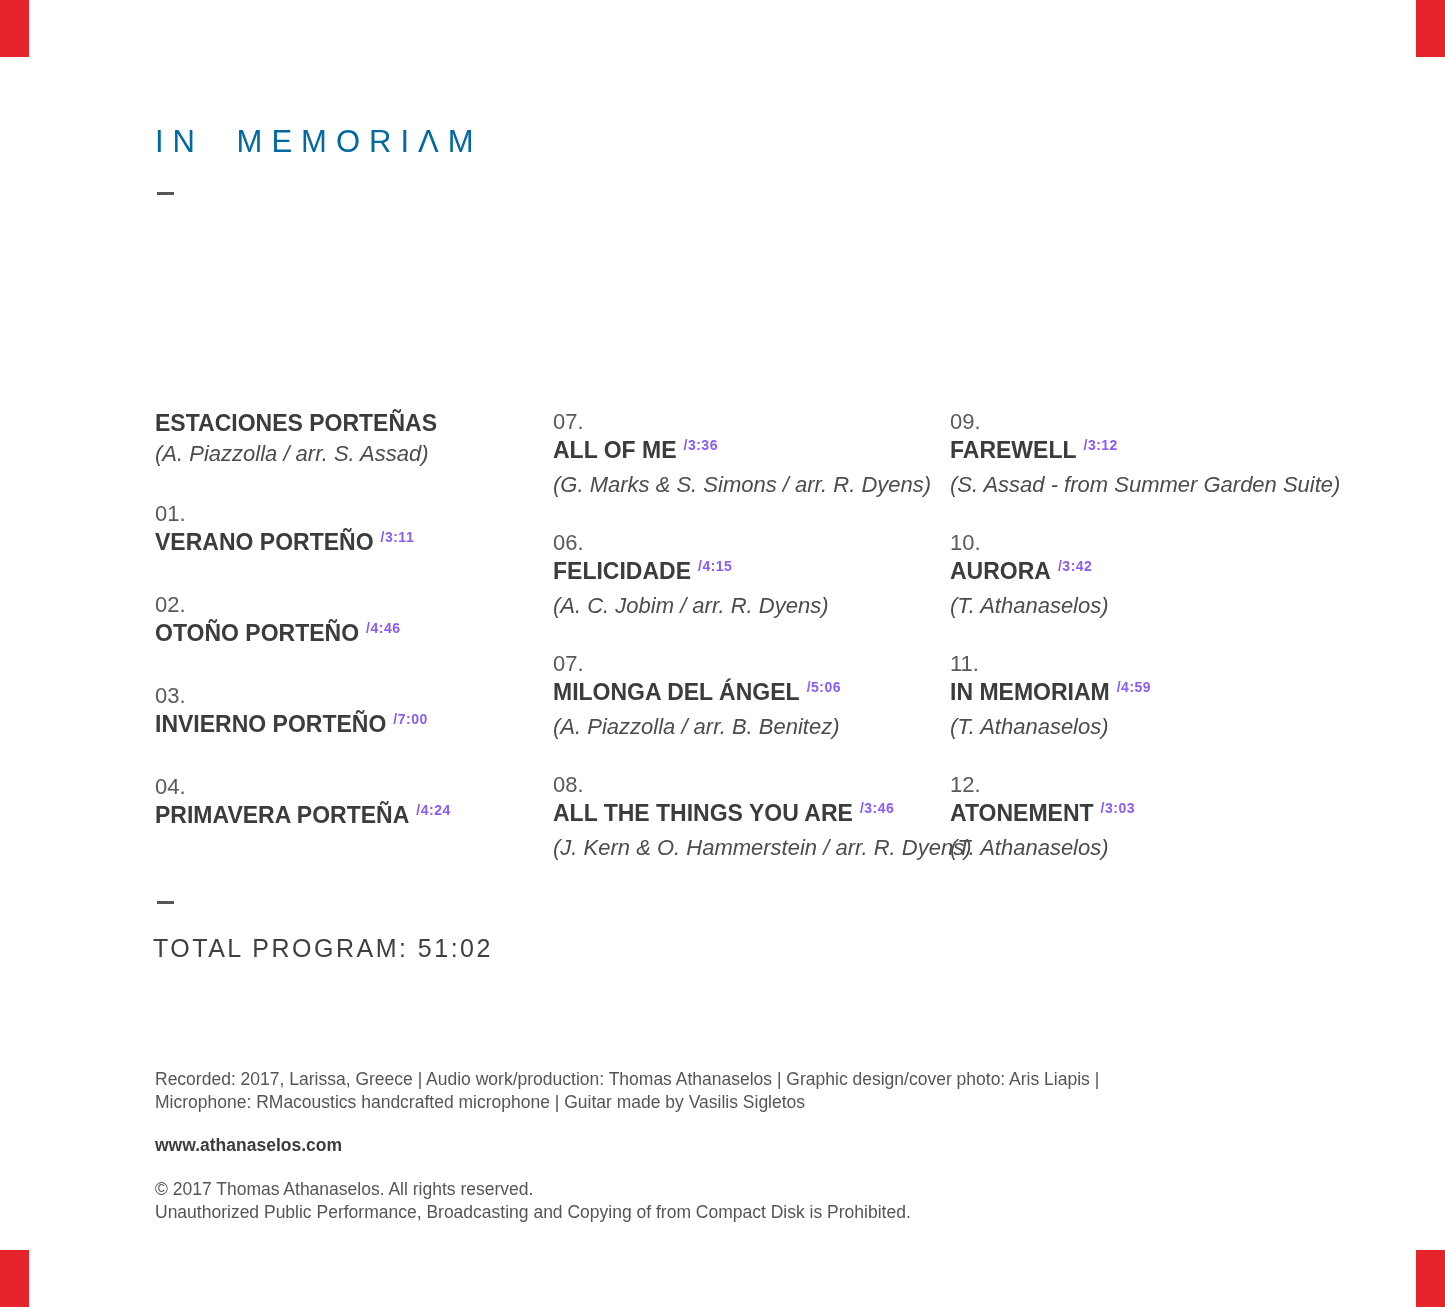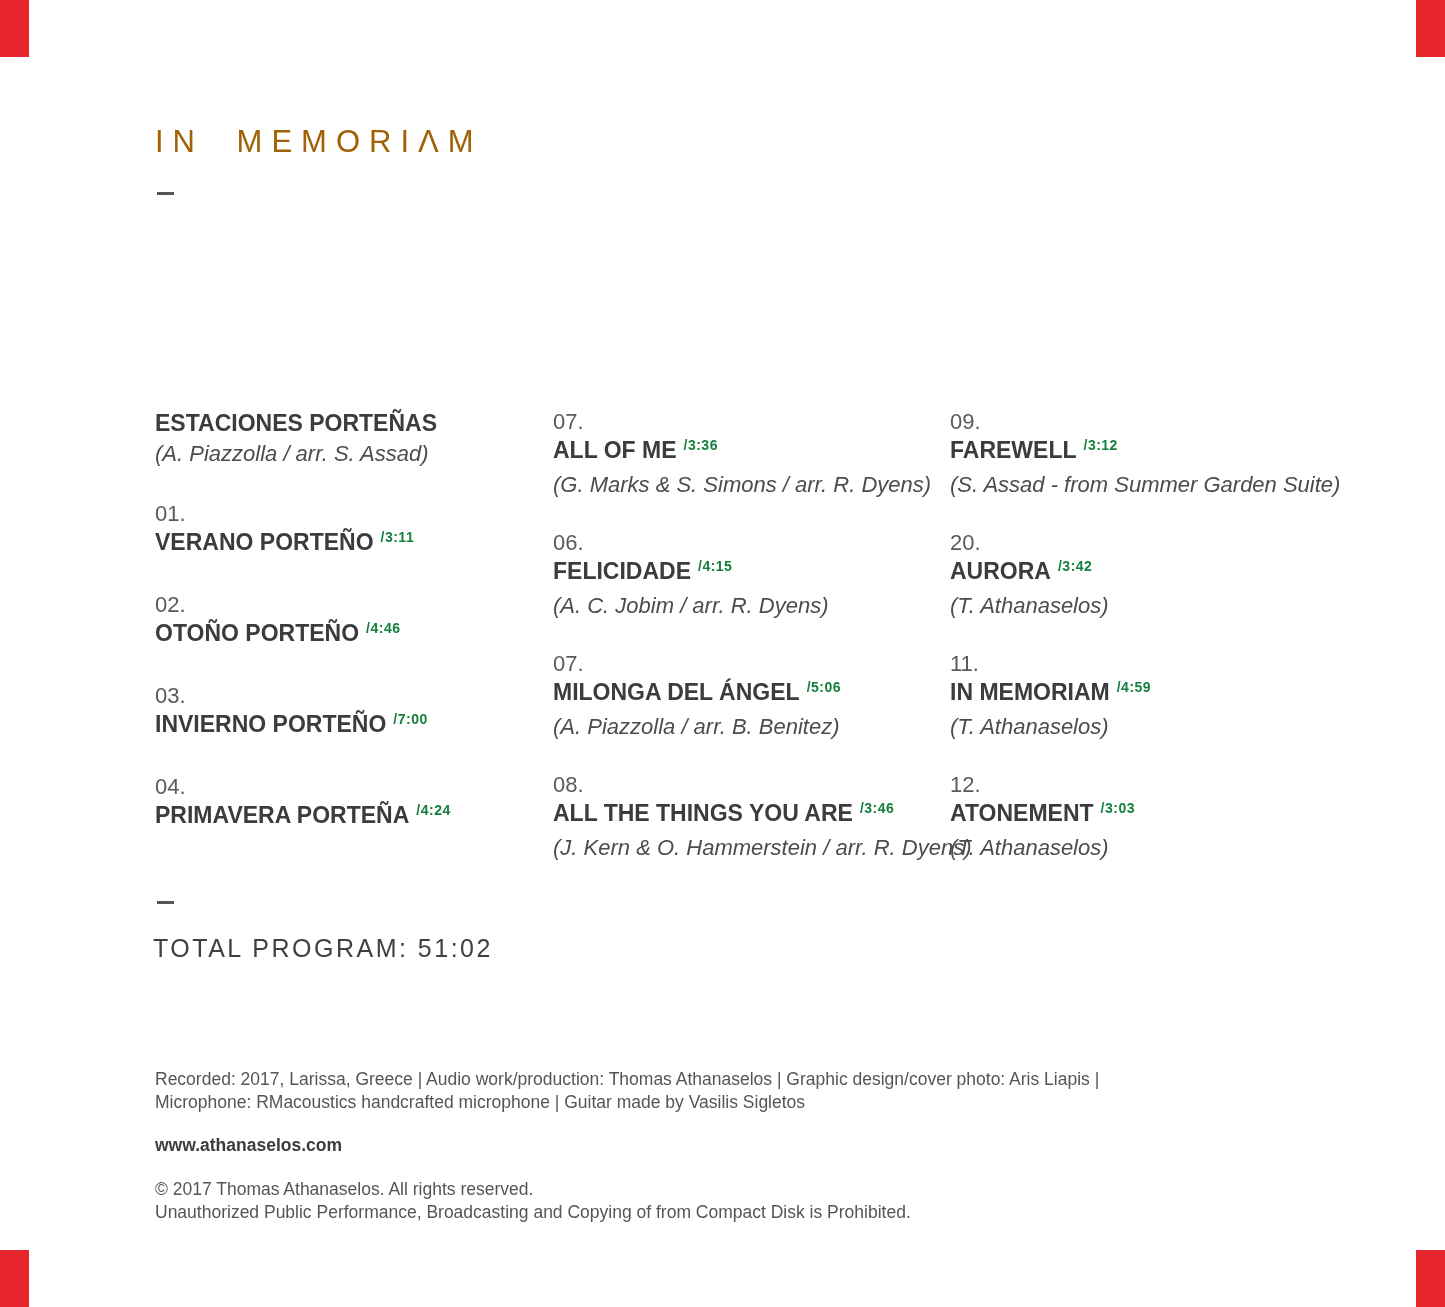--- a/index.html
+++ b/index.html
@@ -20,21 +20,21 @@
 
   .album-title {
     position: absolute;
     left: 155px;
     top: 126px;
     margin: 0;
     font-size: 31px;
     font-weight: 400;
     letter-spacing: 9px;
     word-spacing: 15px;
-    color: #a16207;
+    color: #0369a1;
     line-height: 1;
     white-space: nowrap;
   }
   .rule {
     position: absolute;
     width: 17px;
     height: 3px;
     background: #55565a;
   }
   .rule.top-rule { left: 157px; top: 192px; }
@@ -70,21 +70,21 @@
     color: #3b3c3e;
     white-space: nowrap;
   }
   .duration {
     font-size: 14px;
     font-weight: 700;
     letter-spacing: 0.5px;
     position: relative;
     top: -8px;
     margin-left: 7px;
-    color: #15803d;
+    color: #8b5cf6;
   }
   .credit {
     font-size: 22px;
     font-style: italic;
     font-weight: 400;
     line-height: 27px;
     margin-top: 4px;
     color: #4b4c50;
     white-space: nowrap;
   }
@@ -187,21 +187,21 @@
     </div>
   </div>
 
   <div class="col c3">
     <div class="group">
       <div class="track-num">09.</div>
       <div class="track-title"><span>FAREWELL</span><span class="duration">/3:12</span></div>
       <div class="credit">(S. Assad - from Summer Garden Suite)</div>
     </div>
     <div class="group">
-      <div class="track-num">20.</div>
+      <div class="track-num">10.</div>
       <div class="track-title"><span>AURORA</span><span class="duration">/3:42</span></div>
       <div class="credit">(T. Athanaselos)</div>
     </div>
     <div class="group">
       <div class="track-num">11.</div>
       <div class="track-title"><span>IN MEMORIAM</span><span class="duration">/4:59</span></div>
       <div class="credit">(T. Athanaselos)</div>
     </div>
     <div class="group">
       <div class="track-num">12.</div>

